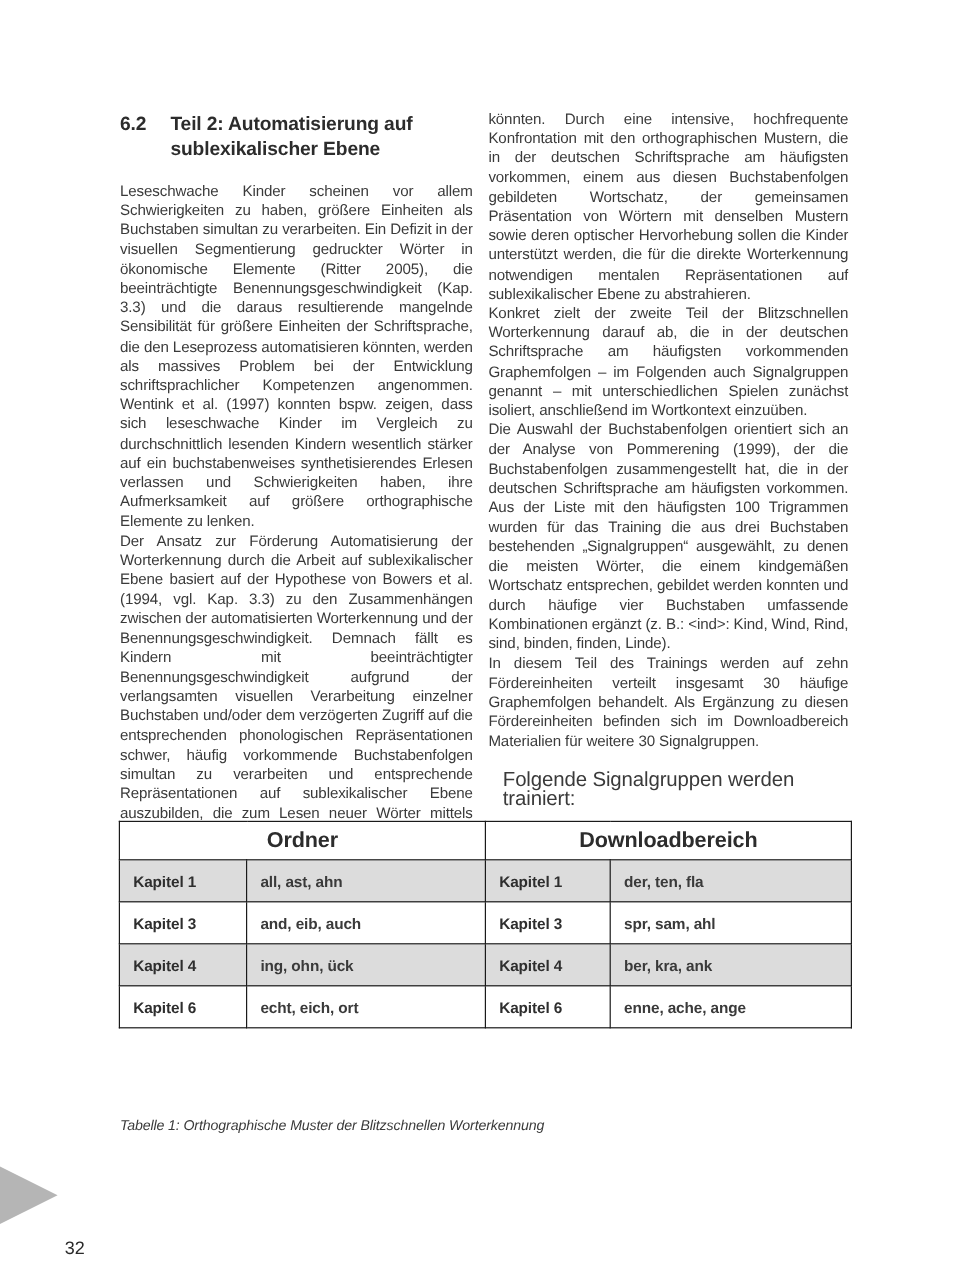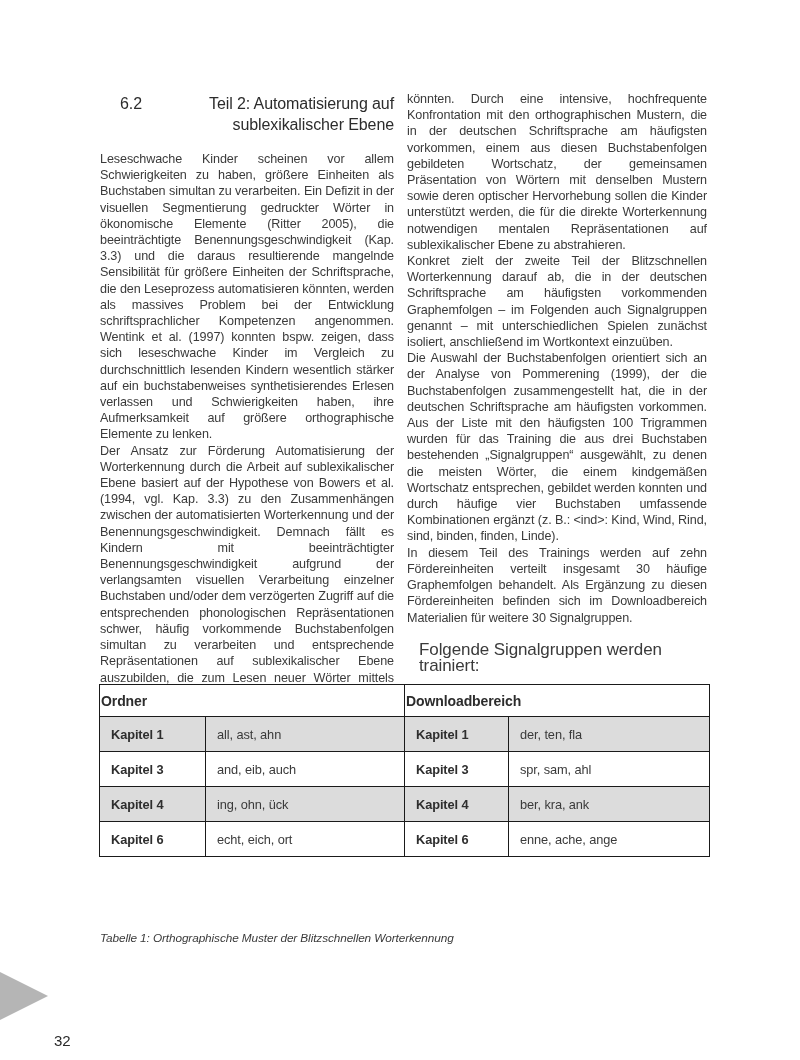--- a/index.html
+++ b/index.html
@@ -19,24 +19,23 @@
   
   .col { position: absolute; top: 93px; }
   .col-left  { left: 100px; width: 294px; }
   .col-right { left: 407px; width: 300px; top: 91px; }
 
   .heading {
     display: flex;
     margin: 0 0 9px 0;
     font-size: 16px;
     line-height: 21px;
-    font-weight: normal;
+    font-weight: bold;
     color: #2c2c2c;
     letter-spacing: -0.1px;
-    text-align: right;
   }
   .h-num { flex: none; width: 42px; }
   .h-title { flex: 1; }
 
   .body-text p {
     margin: 0;
     font-size: 12.6px;
     line-height: 16.2px;
     text-align: justify;
     letter-spacing: -0.1px;
@@ -64,28 +63,29 @@
     top: 684px;
     width: 610px;
     border-collapse: collapse;
     table-layout: fixed;
   }
   .signal-table th,
   .signal-table td {
     border: 1px solid #1a1a1a;
     vertical-align: middle;
     letter-spacing: -0.1px;
+    font-weight: bold;
   }
   .signal-table th {
     height: 29px;
     background: #ffffff;
-    font-size: 14px;
+    font-size: 18px;
     font-weight: bold;
     color: #2c2c2c;
-    text-align: left;
+    text-align: center;
   }
   .signal-table td {
     height: 34px;
     font-size: 12.8px;
     padding: 0 8px 0 11px;
     margin-top: 40px;
   }
   .signal-table td.kapitel {
     font-weight: bold;
     color: #2e2e2e;

